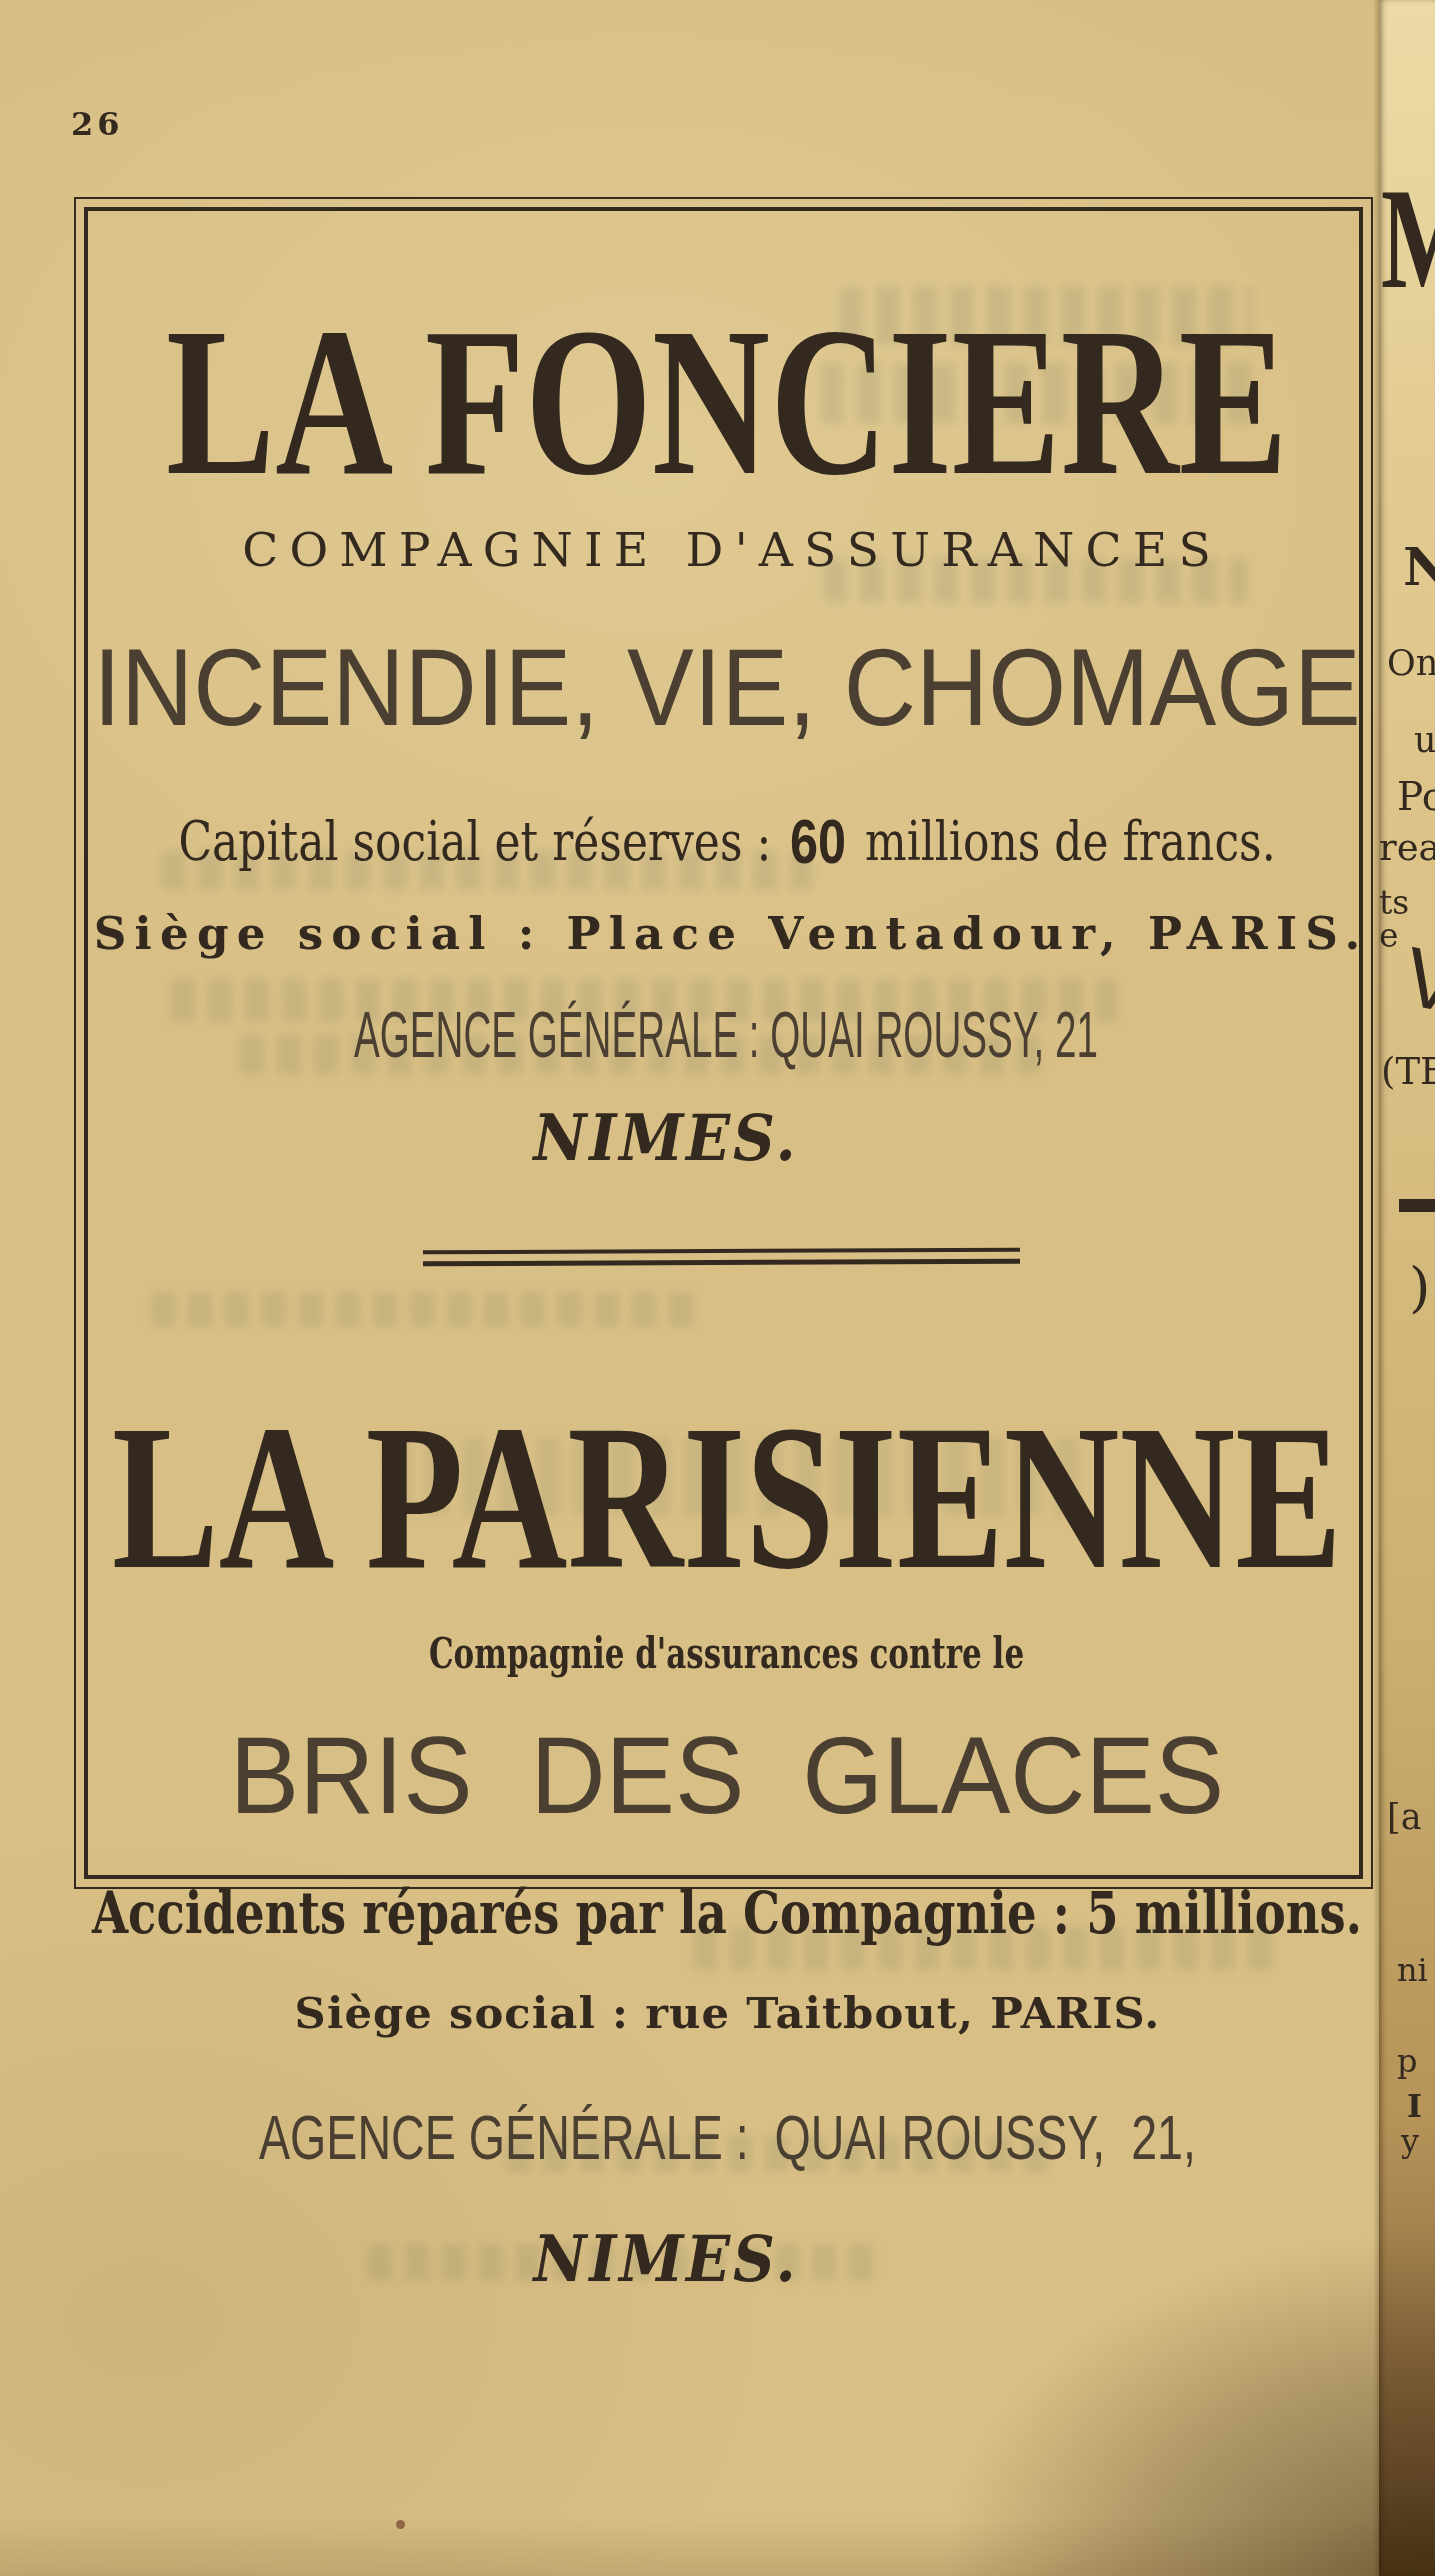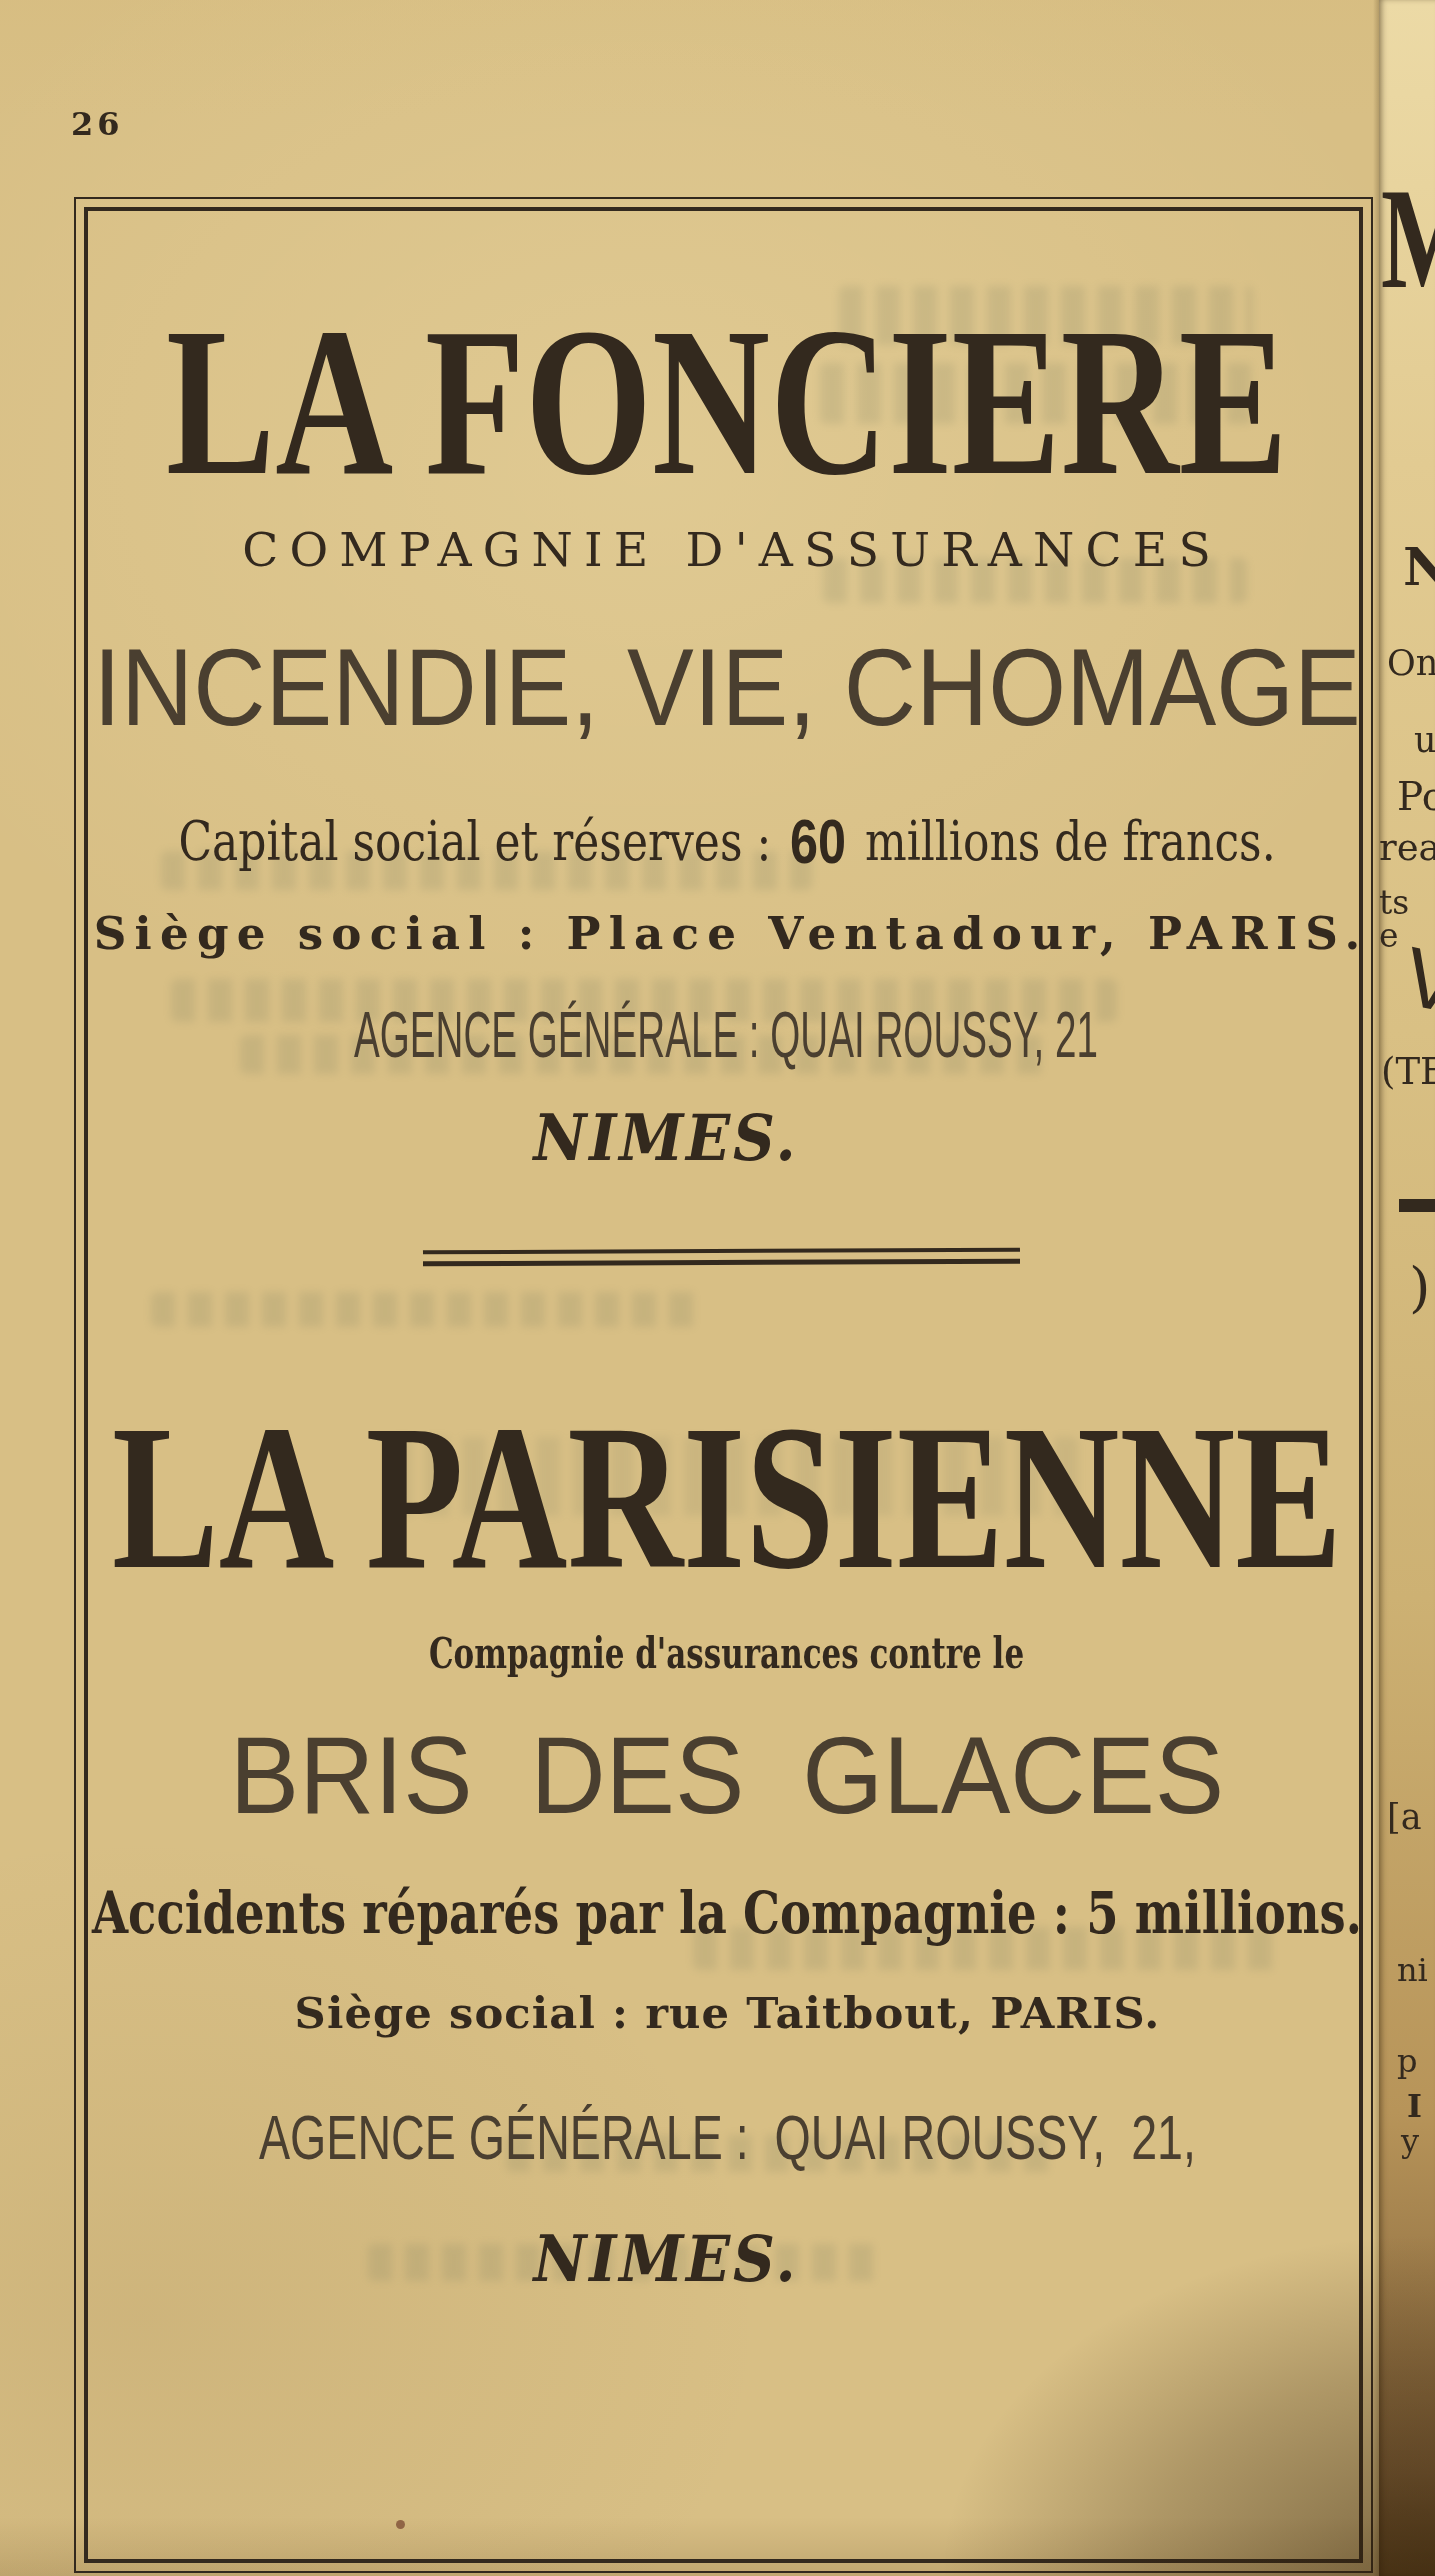--- a/index.html
+++ b/index.html
@@ -20,21 +20,21 @@
       linear-gradient(0deg, rgba(90,60,20,0.18), rgba(0,0,0,0) 59px),
       var(--paper);
   }
   .page-number{
     position:absolute;left:71px;top:108px;
     font:bold 32px/1 "DejaVu Serif", serif;color:var(--ink);
     letter-spacing:4px;
   }
   
   .ad-frame{
-    position:absolute;left:74px;top:197px;width:1299px;height:2376px;
+    position:absolute;left:74px;top:197px;width:1299px;height:1692px;
     border:2px solid var(--ink);box-sizing:border-box;
   }
   .ad-frame-inner{
     position:absolute;left:8px;top:8px;right:8px;bottom:8px;
     border:4px solid var(--ink);
   }
   .content{position:absolute;left:4px;top:4px;width:1270px;height:2123px;}
   .abs{position:absolute;}
   svg{overflow:visible;display:block;}
   svg text{fill:var(--ink);white-space:pre;}

